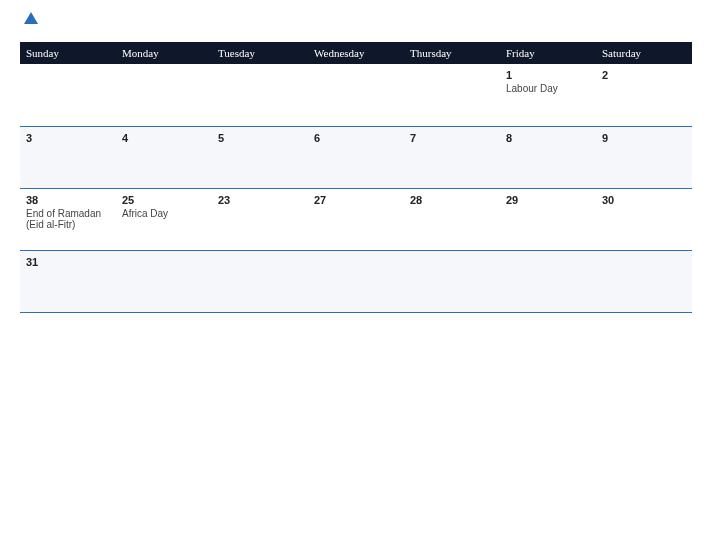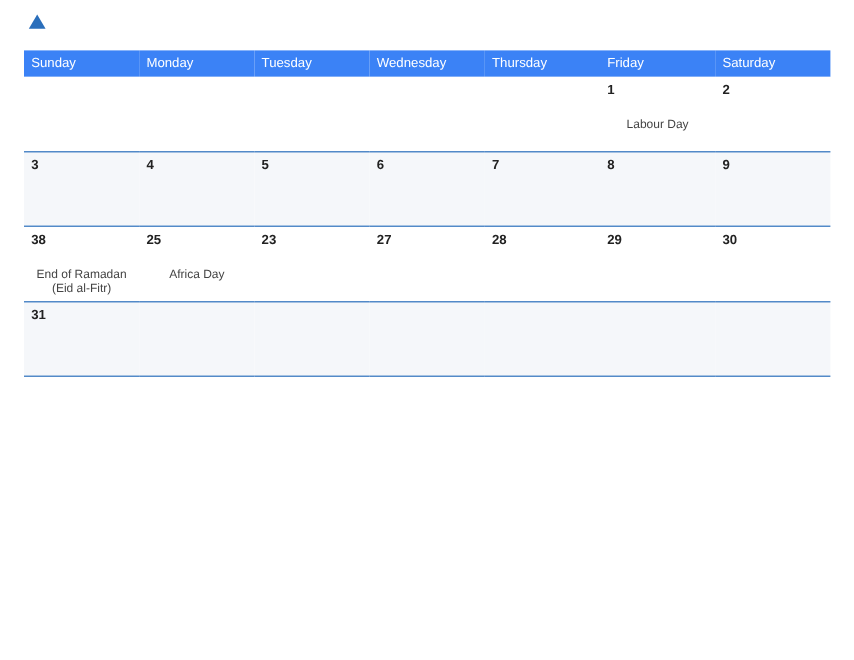--- a/index.html
+++ b/index.html
@@ -56,21 +56,22 @@
       font-weight: normal;
       color: #222;
       margin-top: 8px;
       margin-bottom: 10px;
     }
     .calendar {
       width: 100%;
       border-collapse: collapse;
     }
     .calendar thead tr {
-      background-color: #3b82f6;
+      background-color: #0f172a;
+      font-family: Liberation Serif, serif;
     }
     .calendar thead th {
       color: #fff;
       font-size: 11px;
       font-weight: normal;
       text-align: left;
       padding: 5px 6px;
       border: none;
     }
     .calendar tbody tr {
@@ -91,22 +92,21 @@
     .day-num {
       font-size: 11px;
       font-weight: bold;
       color: #222;
       display: block;
     }
     .event-label {
       font-size: 10px;
       color: #444;
       display: block;
-      margin-top: 18px;
-      text-align: center;
+      margin-top: 2px;
     }
     .header-wrapper {
       position: relative;
       width: 100%;
       display: flex;
       justify-content: center;
       align-items: center;
       margin-bottom: 4px;
       margin-top: 10px;
     }

